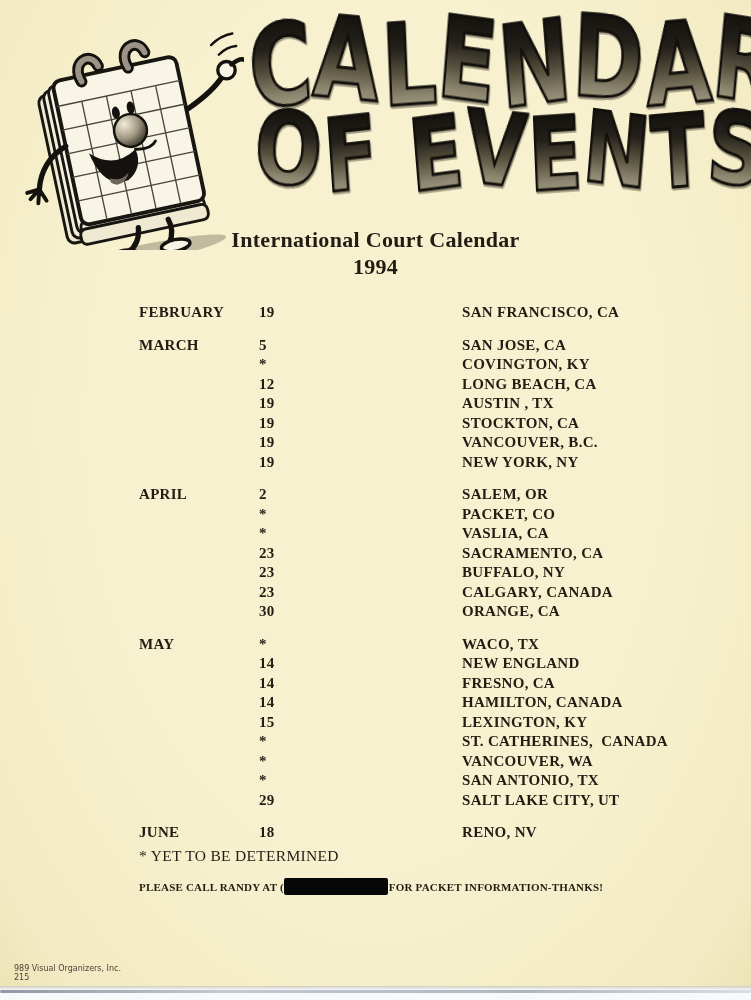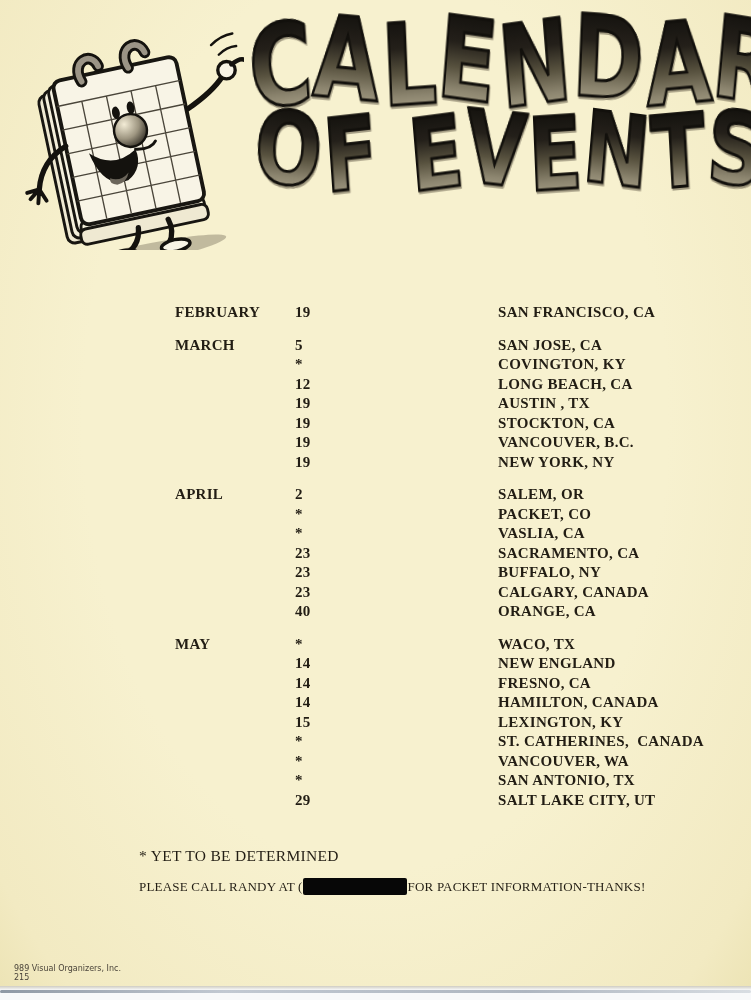--- a/index.html
+++ b/index.html
@@ -62,42 +62,43 @@
   .doc-title{
     position:absolute;left:0;right:0;top:226px;
     text-align:center;
     font-weight:bold;
     font-size:22px;
     line-height:27px;
     letter-spacing:0.3px;
   }
 
   
-  .schedule{position:absolute;left:139px;top:303px;right:20px;margin-left:36px;}
+  .schedule{position:absolute;left:139px;top:303px;right:20px;}
   .group{margin-bottom:13px;}
   .row{
     display:grid;
     grid-template-columns:120px 78px 125px auto;
     line-height:19.5px;
     font-size:15px;
     font-weight:bold;
     letter-spacing:0.3px;
   }
   .cell{white-space:pre;}
   .cell.date{text-align:left;}
 
   
   .tbd-note{
     position:absolute;left:139px;top:847px;
     font-size:15.5px;letter-spacing:0.3px;
   }
   .contact-line{
     position:absolute;left:139px;top:878px;
-    font-size:13px;letter-spacing:0.2px;
+    font-size:11px;letter-spacing:0.2px;
     white-space:nowrap;
+    font-weight:bold;
   }
   .redaction{
     display:inline-block;
     width:104px;height:17px;
     background:#070707;
     border-radius:2px;
     vertical-align:middle;
     margin:0 1px 3px 0;
   }
 
@@ -168,20 +169,24 @@
       <circle cx="228" cy="54" r="9" fill="#f8f4e6" stroke="#14120e" stroke-width="3.5"></circle>
       <path d="M233 48 q 10 -8 15 -4" stroke="#14120e" stroke-width="4.5" fill="none" stroke-linecap="round"></path>
       <path d="M212 28 q 10 -10 22 -12" stroke="#14120e" stroke-width="2.5" fill="none" stroke-linecap="round"></path>
       <path d="M220 38 q 8 -8 18 -9" stroke="#14120e" stroke-width="2.5" fill="none" stroke-linecap="round"></path>
     </svg>
   </div>
 
   <div class="big-word word-1"><span class="big-letter">C</span><span class="big-letter">A</span><span class="big-letter">L</span><span class="big-letter">E</span><span class="big-letter">N</span><span class="big-letter">D</span><span class="big-letter">A</span><span class="big-letter">R</span></div>
   <div class="big-word word-2"><span class="big-letter">O</span><span class="big-letter">F</span><span class="big-letter">&nbsp;</span><span class="big-letter">E</span><span class="big-letter">V</span><span class="big-letter">E</span><span class="big-letter">N</span><span class="big-letter">T</span><span class="big-letter">S</span></div>
 
+  <div class="doc-title">
+    <div>International Court Calendar</div>
+    <div>1994</div>
+  </div>
 
   <div class="schedule">
       <div class="group">
         <div class="row">
           <div class="cell month">FEBRUARY</div>
           <div class="cell date">19</div>
           <div class="cell gap"></div>
           <div class="cell city">SAN FRANCISCO, CA</div>
         </div>
       </div>
@@ -261,21 +266,21 @@
           <div class="cell city">BUFFALO, NY</div>
         </div>
         <div class="row">
           <div class="cell month"></div>
           <div class="cell date">23</div>
           <div class="cell gap"></div>
           <div class="cell city">CALGARY, CANADA</div>
         </div>
         <div class="row">
           <div class="cell month"></div>
-          <div class="cell date">40</div>
+          <div class="cell date">30</div>
           <div class="cell gap"></div>
           <div class="cell city">ORANGE, CA</div>
         </div>
       </div>
       <div class="group">
         <div class="row">
           <div class="cell month">MAY</div>
           <div class="cell date">*</div>
           <div class="cell gap"></div>
           <div class="cell city">WACO, TX</div>
@@ -320,20 +325,28 @@
           <div class="cell month"></div>
           <div class="cell date">*</div>
           <div class="cell gap"></div>
           <div class="cell city">SAN ANTONIO, TX</div>
         </div>
         <div class="row">
           <div class="cell month"></div>
           <div class="cell date">29</div>
           <div class="cell gap"></div>
           <div class="cell city">SALT LAKE CITY, UT</div>
+        </div>
+      </div>
+      <div class="group">
+        <div class="row">
+          <div class="cell month">JUNE</div>
+          <div class="cell date">18</div>
+          <div class="cell gap"></div>
+          <div class="cell city">RENO, NV</div>
         </div>
       </div>
     </div>
 
   <div class="tbd-note">* YET TO BE DETERMINED</div>
   <div class="contact-line"><span>PLEASE CALL RANDY AT (</span><span class="redaction"></span><span>FOR PACKET INFORMATION-THANKS!</span></div>
 
   <div class="print-info">
     <div>989 Visual Organizers, Inc.</div>
     <div>215</div>

